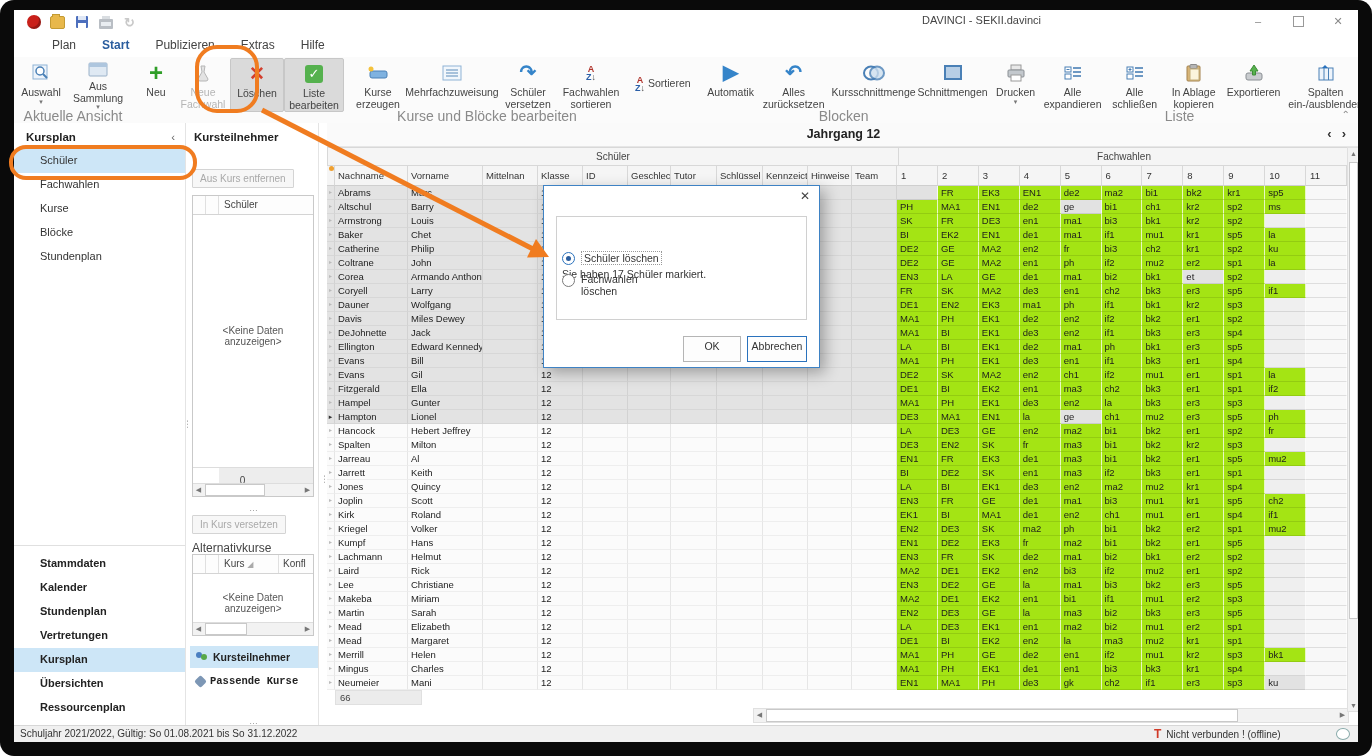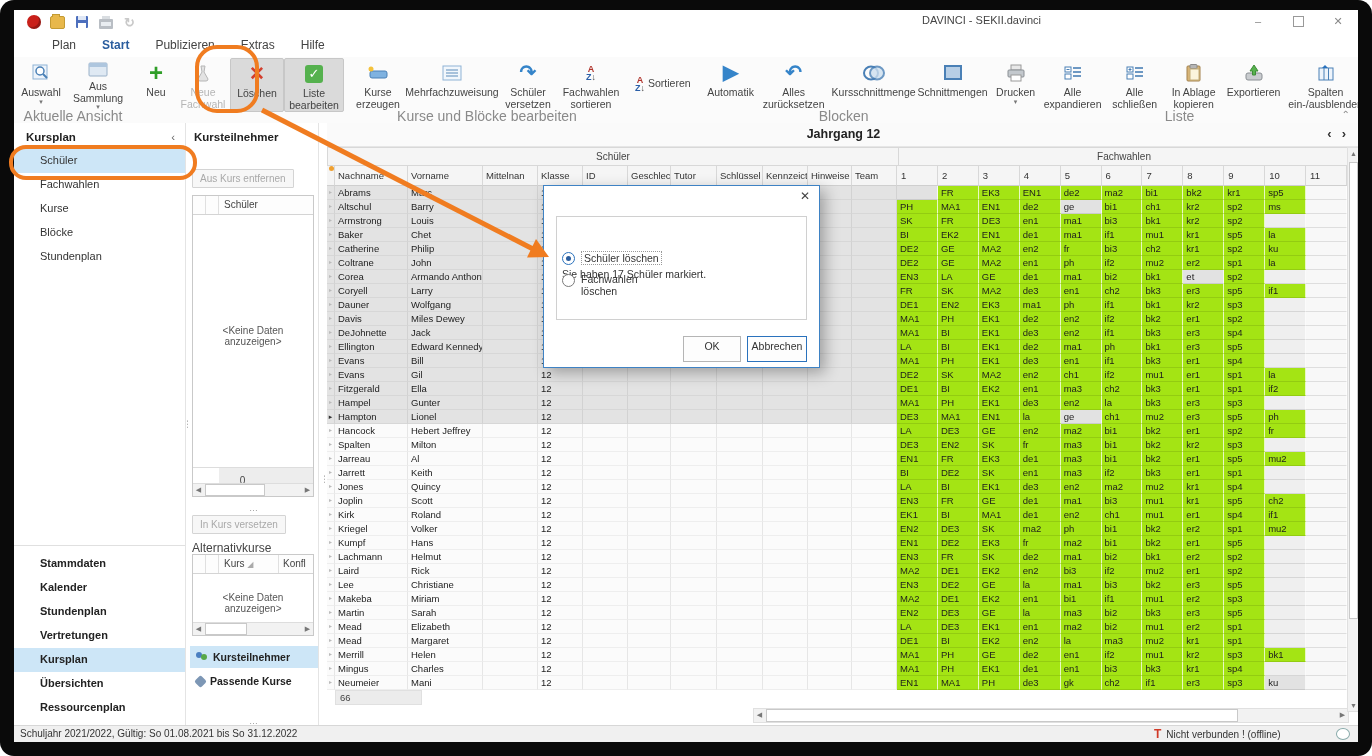--- a/index.html
+++ b/index.html
@@ -463,21 +463,21 @@
           <span class="sarrow" style="margin-left:auto;">▶</span>
         </div>
       </div>
       <div class="mtab2 sel" style="position:absolute;left:0;right:0;top:523px;">
         <span class="ppl">
               <i></i>
               <b></b>
             </span>
         <span>Kursteilnehmer</span>
       </div>
-      <div class="mtab2" style="position:absolute;left:0;right:0;top:547px;">
+      <div class="mtab2" style="position:absolute;left:0;right:0;top:547px;font-family:Liberation Mono, monospace;">
         <span class="diam"></span>
         <span>Passende Kurse</span>
       </div>
       <div class="dots-h" style="position:absolute;left:0;right:0;bottom:0;">…</div>
     </div>
     <div class="handle-v" style="left:306px;top:355px;">⋮</div>
 
     <div class="gridwrap">
       <div class="jahr"><span>Jahrgang 12</span>
         <span class="jnav"><span>‹</span><span>›</span></span>

